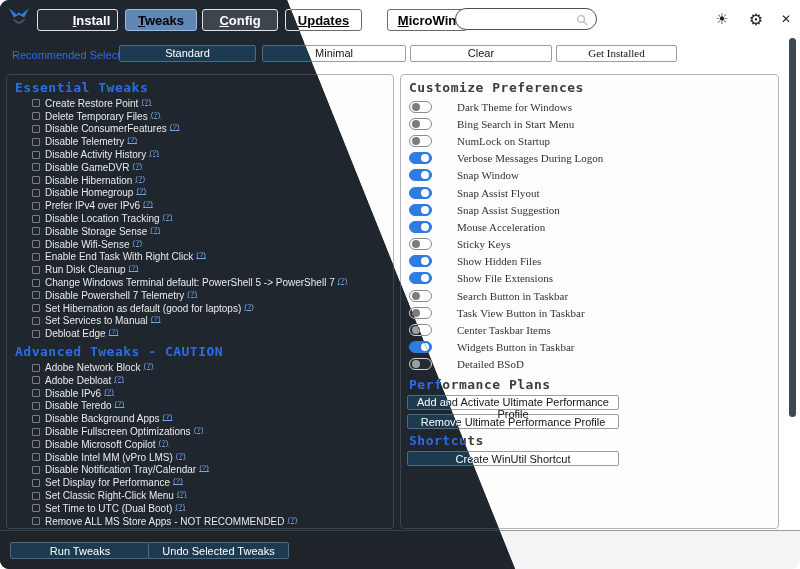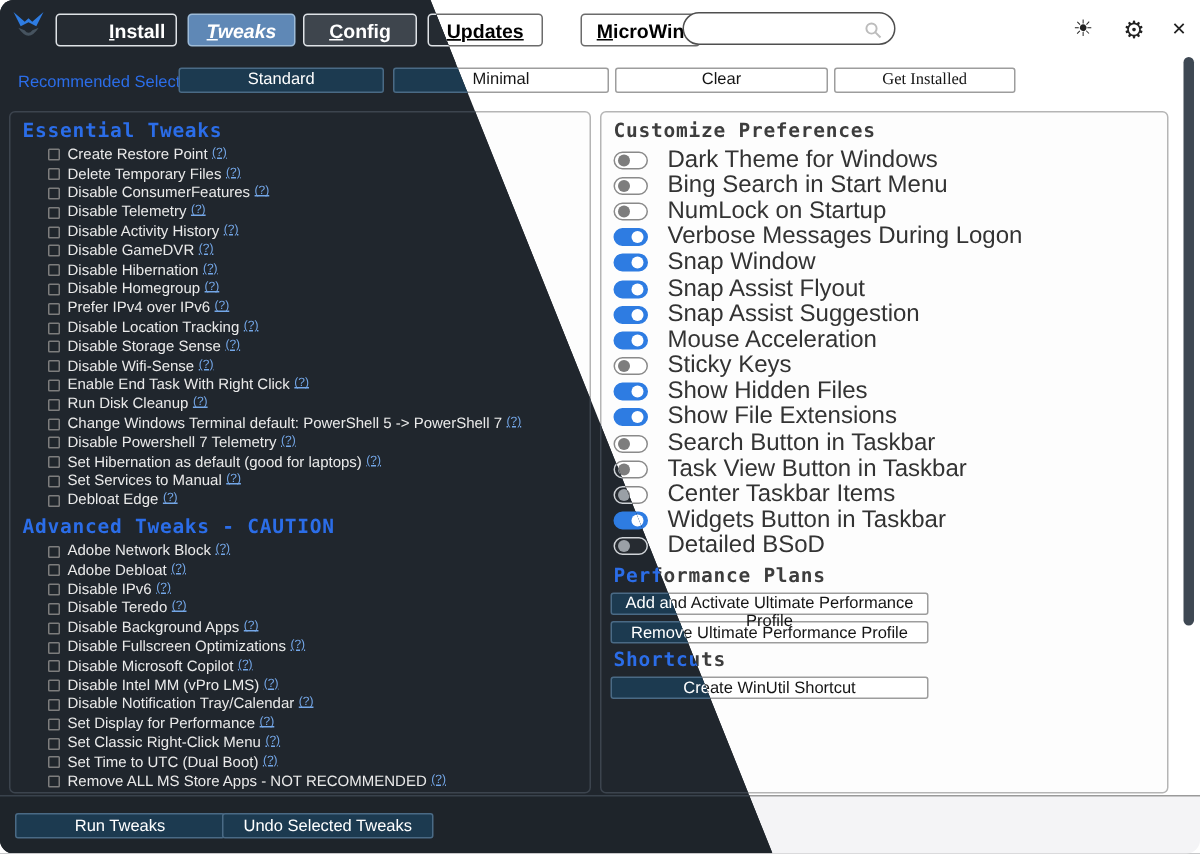--- a/index.html
+++ b/index.html
@@ -30,21 +30,21 @@
   }
 
   
   .titlebar{position:absolute;left:0;top:0;width:800px;height:42px;background:var(--bg);}
   .logo{position:absolute;left:8px;top:7px;width:22px;height:24px;}
   .tab{position:absolute;top:9px;height:22px;box-sizing:border-box;border-radius:3px;
        border:1px solid var(--tab-border);background:var(--tab-bg);color:var(--tab-text);
        font:bold 13px "Liberation Sans",sans-serif;display:flex;align-items:center;justify-content:center;cursor:pointer;}
   .tab-label{display:inline-block;}
   .tab-label::first-letter{text-decoration:underline;}
-  .tab.on{background:#5f88b6;border-color:#9dbbd8;color:#ffffff;font-style:italic;}
+  .tab.on{background:#5f88b6;border-color:#9dbbd8;color:#000000;}
   .theme-dark .tab-config{background:#3e454d;}
   .tab-install{left:37px;width:81px;padding-left:28px;}
   .tab-tweaks{left:125px;width:72px;}
   .tab-config{left:202px;width:76px;}
   .tab-updates{left:285px;width:77px;text-decoration:underline;}
   .tab-microwin{left:387px;width:80px;}
   .search{position:absolute;left:455px;top:8px;width:142px;height:22px;box-sizing:border-box;
           border:1.5px solid var(--search-border);border-radius:11px;background:#ffffff;
           font:12px "Liberation Sans",sans-serif;padding:0 24px 0 10px;outline:none;color:#222;}
   .search-glass{position:absolute;left:576px;top:14px;width:12px;height:12px;pointer-events:none;}
@@ -72,22 +72,22 @@
   .panel-title{font:bold 13px "DejaVu Sans Mono",monospace;color:var(--header);letter-spacing:.5px;
                margin:6px 0 2px 8px;height:14px;line-height:14px;white-space:nowrap;}
   .title-advanced{margin-top:5px;}
 
   .row{height:12.8px;padding-left:25px;display:flex;align-items:center;gap:5px;
        font-size:10px;color:var(--item-text);white-space:nowrap;}
   .cb{width:8px;height:8px;box-sizing:border-box;border:1px solid var(--cb-border);background:var(--cb-bg);
       border-radius:1px;flex:0 0 auto;cursor:pointer;}
   .help{font-size:8px;color:var(--link);text-decoration:underline;transform:translateY(-2px);cursor:pointer;margin-left:-2px;}
 
-  .trow{height:17.2px;display:flex;align-items:center;gap:13px;padding-left:8px;
-        font-size:16px;color:var(--toggle-label);white-space:nowrap;}
+  .trow{height:17.2px;display:flex;align-items:center;gap:25px;padding-left:8px;
+        font-size:11px;color:var(--toggle-label);white-space:nowrap;font-family:Liberation Serif, serif;}
   .toggle{position:relative;width:23px;height:12px;box-sizing:border-box;border:1px solid var(--tgl-border);
           border-radius:7px;background:var(--tgl-bg);flex:0 0 auto;cursor:pointer;}
   .knob{position:absolute;top:1px;left:2px;width:8px;height:8px;border-radius:50%;background:var(--knob);}
   .toggle.on{background:#2e7ce2;border-color:#2e7ce2;}
   .toggle.on .knob{left:auto;right:2px;background:#ffffff;}
 
   .pbtn{display:block;margin:0 0 4px 6px;width:212px;height:15px;box-sizing:border-box;
         border:1px solid var(--btn-border);background:var(--btn-bg);color:var(--btn-text);
         font:11px "Liberation Sans",sans-serif;line-height:12px;text-align:center;border-radius:2px;cursor:pointer;padding:0;}
   .pgroup{margin-top:3px;}

